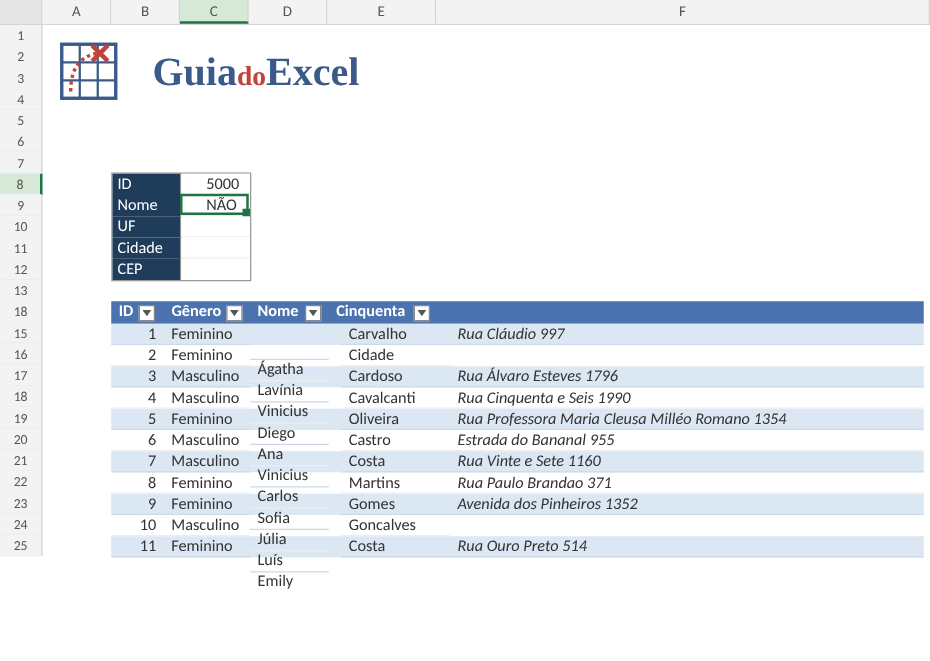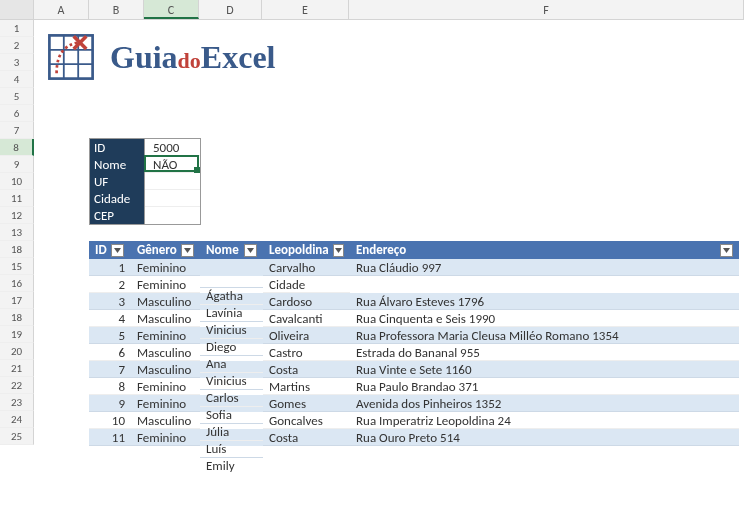--- a/index.html
+++ b/index.html
@@ -11,58 +11,58 @@
 .col-header { text-align: center; font-size: 12px; color: #555; line-height: 20px; border-right: 1px solid #d4d4d4; background: #f3f3f3; }
 .row-header-corner { width: 34px; border-right: 1px solid #d4d4d4; background: #e6e6e6; }
 .col-header.sel { background: #d6e8d6; border-bottom: 2px solid #217346; }
 
 .row-headers { position: absolute; left: 0; top: 20px; width: 34px; }
 .row-header { height: 17px; text-align: center; font-size: 11px; color: #555; line-height: 17px; border-right: 1px solid #d4d4d4; border-bottom: 1px solid #eee; background: #f3f3f3; }
 .row-header.sel { background: #d6e8d6; border-right: 2px solid #217346; }
 
 .cells { position: absolute; left: 34px; top: 20px; right: 0; bottom: 0; }
 
-.logo { position: absolute; left: 10px; top: 10px; display: flex; align-items: center; gap: 12px; }
+.logo { position: absolute; left: 10px; top: 10px; display: flex; align-items: center; gap: 24px; }
 .logo svg { width: 54px; height: 54px; }
 .logo-text { font-family: Georgia, serif; font-size: 32px; font-weight: bold; }
 .logo-text .g1 { color: #3a5a8a; }
 .logo-text .g2 { color: #c0423a; font-size: 22px; }
 .logo-text .g3 { color: #3a5a8a; }
 
 .lookup { position: absolute; left: 55px; top: 118px; border: 1px solid #999; }
 .lookup-row { display: flex; height: 17px; }
 .lookup-label { width: 55px; background: #1f3c5a; color: #fff; font-size: 13px; padding: 0 4px; line-height: 17px; border-right: 1px solid #999; }
-.lookup-value { width: 55px; background: #fff; font-size: 13px; padding: 0 8px; line-height: 17px; text-align: left; border-bottom: 1px solid #eee; }
+.lookup-value { width: 55px; background: #fff; font-size: 13px; padding: 0 20px; line-height: 17px; text-align: left; border-bottom: 1px solid #eee; }
 .lookup-row:last-child .lookup-value { border-bottom: none; }
 
 .active-cell { position: absolute; left: 110px; top: 135px; width: 55px; height: 17px; border: 2px solid #217346; pointer-events: none; }
 .active-cell::after { content: ''; position: absolute; right: -3px; bottom: -3px; width: 6px; height: 6px; background: #217346; }
 
 .table { position: absolute; left: 55px; top: 221px; width: 650px; }
 .thead { display: flex; background: #4a73b0; color: #fff; height: 18px; }
 .th { font-size: 13px; font-weight: bold; padding: 0 6px; line-height: 18px; position: relative; display: flex; align-items: center; justify-content: space-between; }
 .th .filter { width: 13px; height: 13px; background: #fff; border: 1px solid #888; display: inline-flex; align-items: center; justify-content: center; margin-left: 4px; }
 .th .filter svg { width: 7px; height: 5px; display: block; }
 .th.id { width: 42px; justify-content: flex-start; }
-.th.gen { width: 69px; }
+.th.gen { width: 69px; justify-content: flex-end; }
 .th.nome { width: 63px; }
 .th.sobre { width: 87px; }
 .th.end { flex: 1; }
 
 .tr { display: flex; height: 17px; font-size: 13px; }
 .tr.even { background: #dbe7f3; }
 .tr.odd { background: #fff; }
 .tr.even .td {border-bottom:1px solid #cdd9e6;}
 .tr.odd .td {border-bottom:1px solid #eee;}
 .td { padding: 0 6px; line-height: 17px; }
 .td.id { width: 42px; text-align: right; }
 .td.gen { width: 69px; }
 .td.nome { width: 63px; margin-top: 28px; }
-.td.sobre { width: 87px; }
-.td.end { flex: 1; }
+.td.sobre { width: 87px; margin-left: 10px; }
+.td.end { flex: 1; font-style: italic; }
 </style>
 </head>
 <body>
 
 <div class="grid">
 
   <div class="col-headers">
     <div class="row-header-corner"></div>
   <div class="col-header" style="width: 55px;">A</div>
       <div class="col-header" style="width: 55px;">B</div>
@@ -162,29 +162,21 @@
         </div>
         <div class="th nome">
           <span>Nome</span>
           <span class="filter">
               <svg viewBox="0 0 7 5">
                 <path d="M0 0 L7 0 L3.5 5 Z" fill="#555"></path>
               </svg>
             </span>
         </div>
         <div class="th sobre">
-          <span>Leopoldina</span>
-          <span class="filter">
-              <svg viewBox="0 0 7 5">
-                <path d="M0 0 L7 0 L3.5 5 Z" fill="#555"></path>
-              </svg>
-            </span>
-        </div>
-        <div class="th end">
-          <span>Endereço</span>
+          <span>Cinquenta</span>
           <span class="filter">
               <svg viewBox="0 0 7 5">
                 <path d="M0 0 L7 0 L3.5 5 Z" fill="#555"></path>
               </svg>
             </span>
         </div>
       </div>
       <div class="tbody">
           <div class="tr even">
             <div class="td id">1</div>
@@ -246,21 +238,20 @@
             <div class="td gen">Feminino</div>
             <div class="td nome">Júlia</div>
             <div class="td sobre">Gomes</div>
             <div class="td end">Avenida dos Pinheiros 1352</div>
           </div>
           <div class="tr odd">
             <div class="td id">10</div>
             <div class="td gen">Masculino</div>
             <div class="td nome">Luís</div>
             <div class="td sobre">Goncalves</div>
-            <div class="td end">Rua Imperatriz Leopoldina 24</div>
           </div>
           <div class="tr even">
             <div class="td id">11</div>
             <div class="td gen">Feminino</div>
             <div class="td nome">Emily</div>
             <div class="td sobre">Costa</div>
             <div class="td end">Rua Ouro Preto 514</div>
           </div>
         </div>
     </div>

